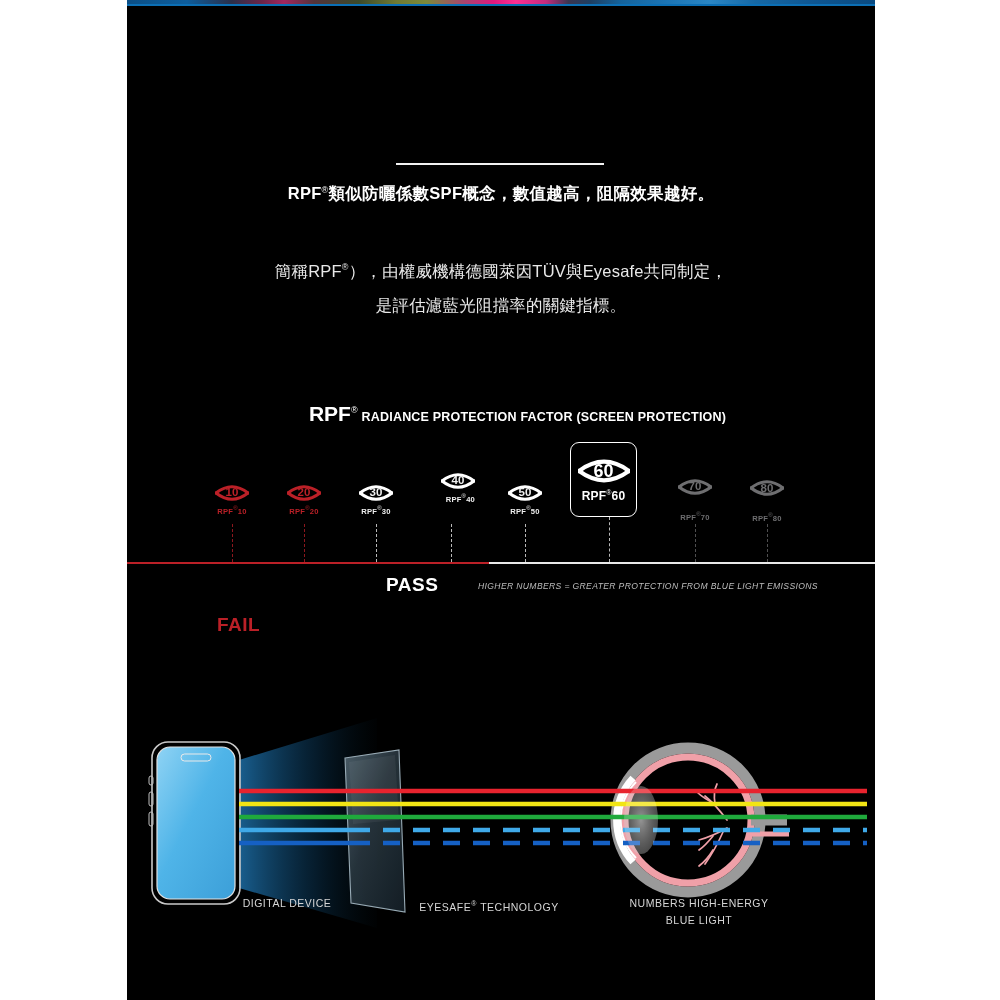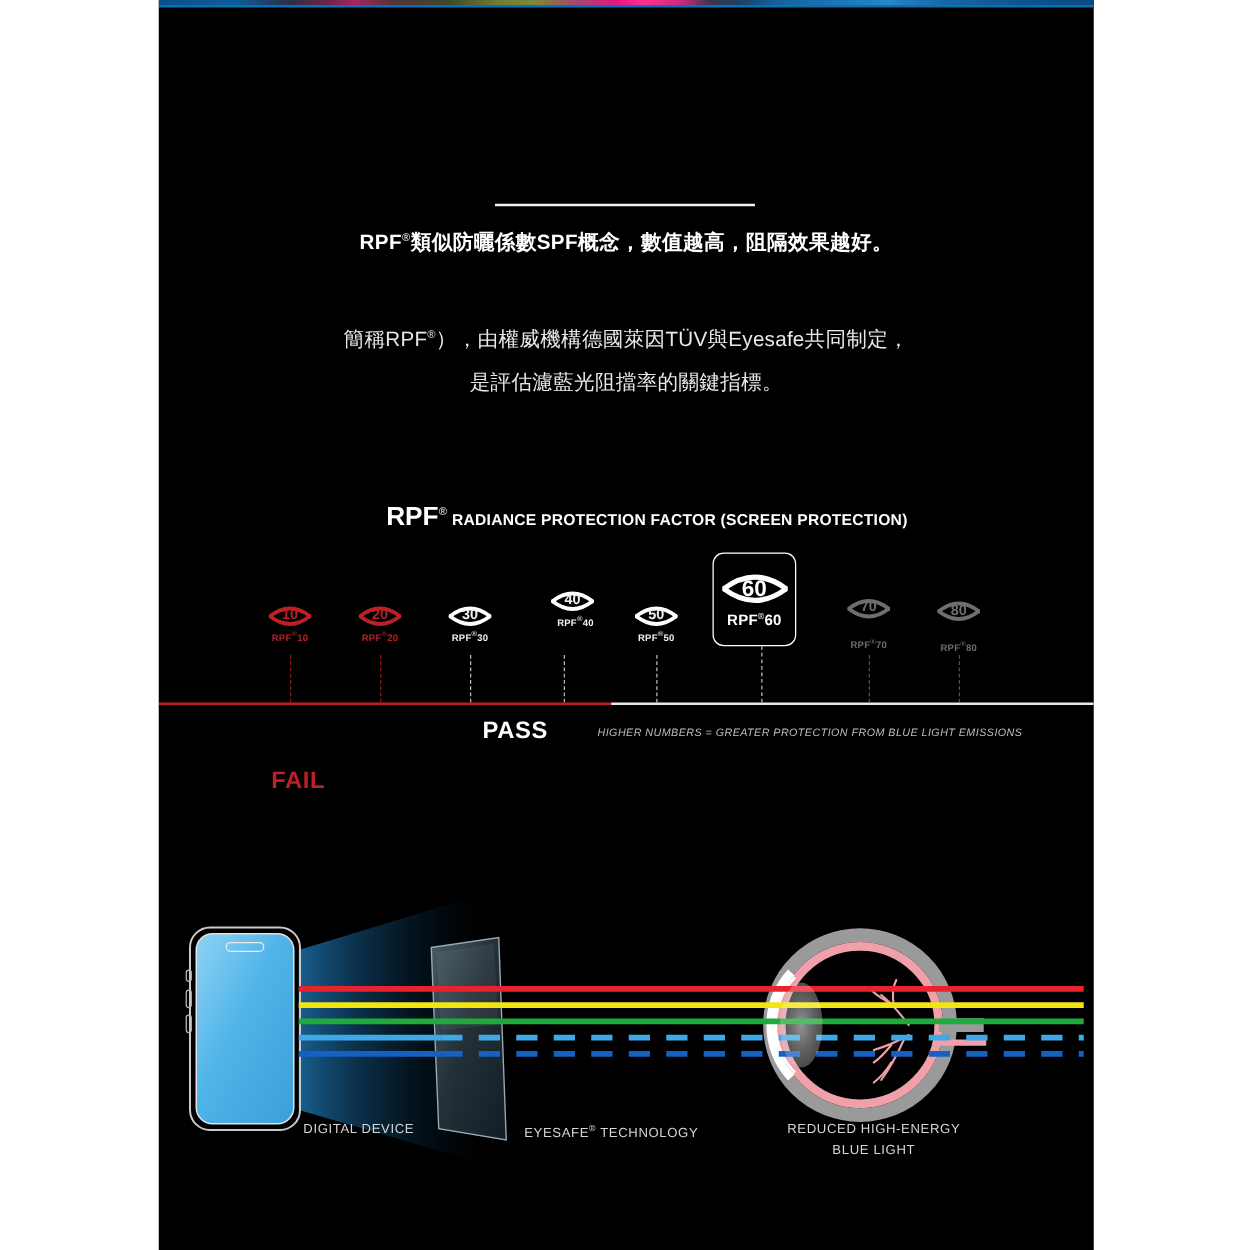--- a/index.html
+++ b/index.html
@@ -319,19 +319,19 @@
         <ellipse cx="514" cy="120" rx="17" ry="34" fill="#ffffff" opacity="0.22"></ellipse>
       </svg>
 
       <div class="capt" style="left:90px; top:195px; width:140px;">DIGITAL DEVICE</div>
 
       <div class="capt" style="left:272px; top:195px; width:180px;">
         <span>EYESAFE</span><span class="sup">®</span><span> TECHNOLOGY</span>
       </div>
 
       <div class="capt" style="left:472px; top:195px; width:200px;">
-        <div>REDUCED HIGH-ENERGY</div>
+        <div>NUMBERS HIGH-ENERGY</div>
         <div>BLUE LIGHT</div>
       </div>
     </div>
 
   </div>
 </div>
 
 </body></html>

